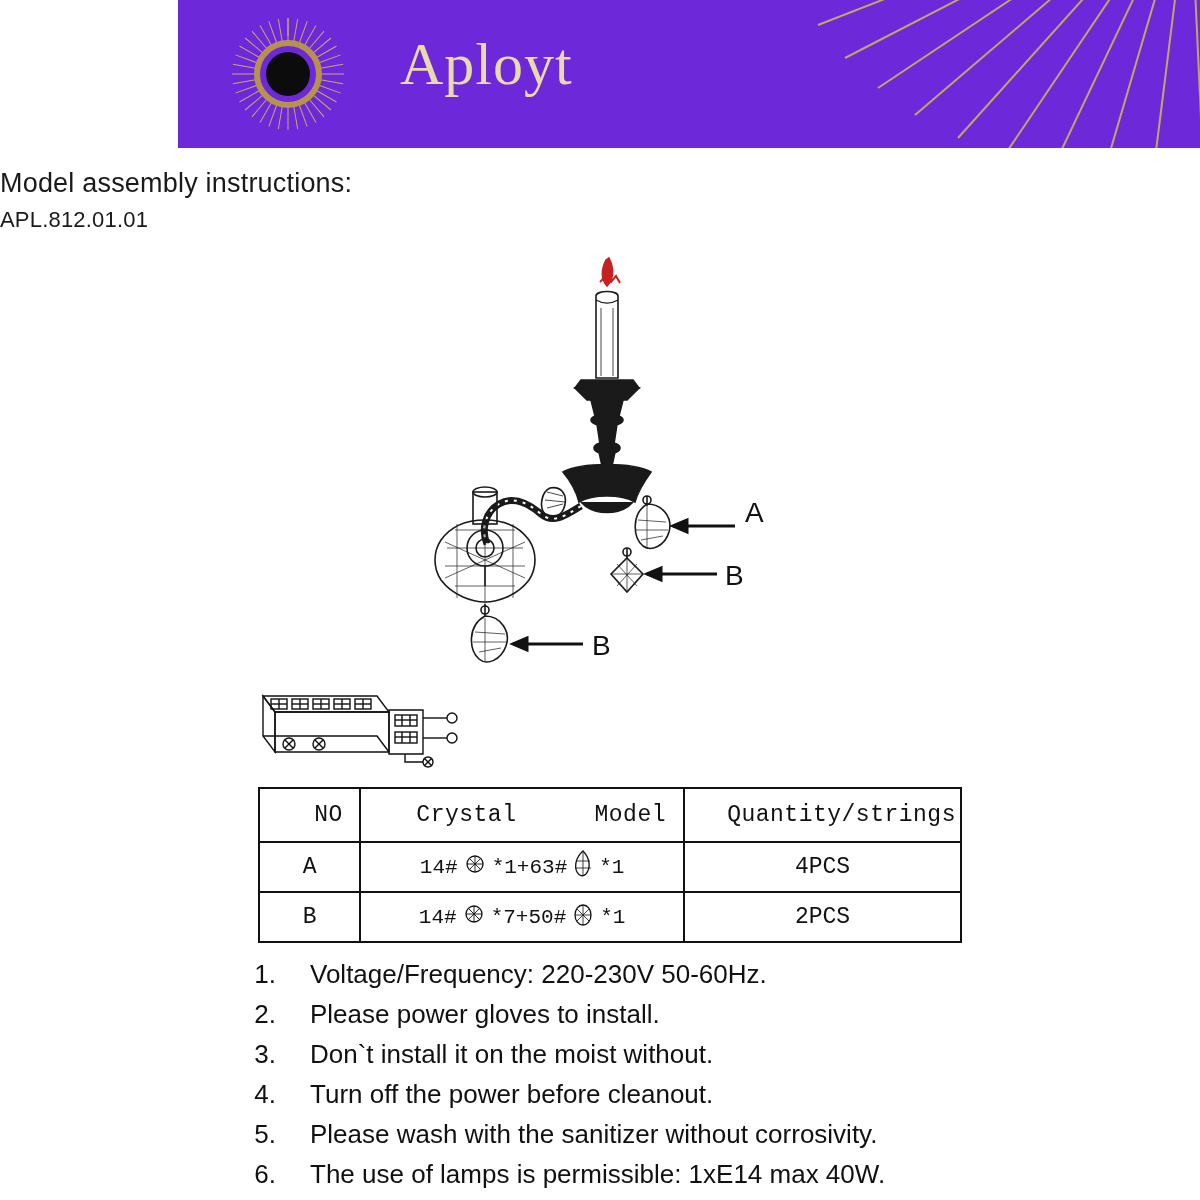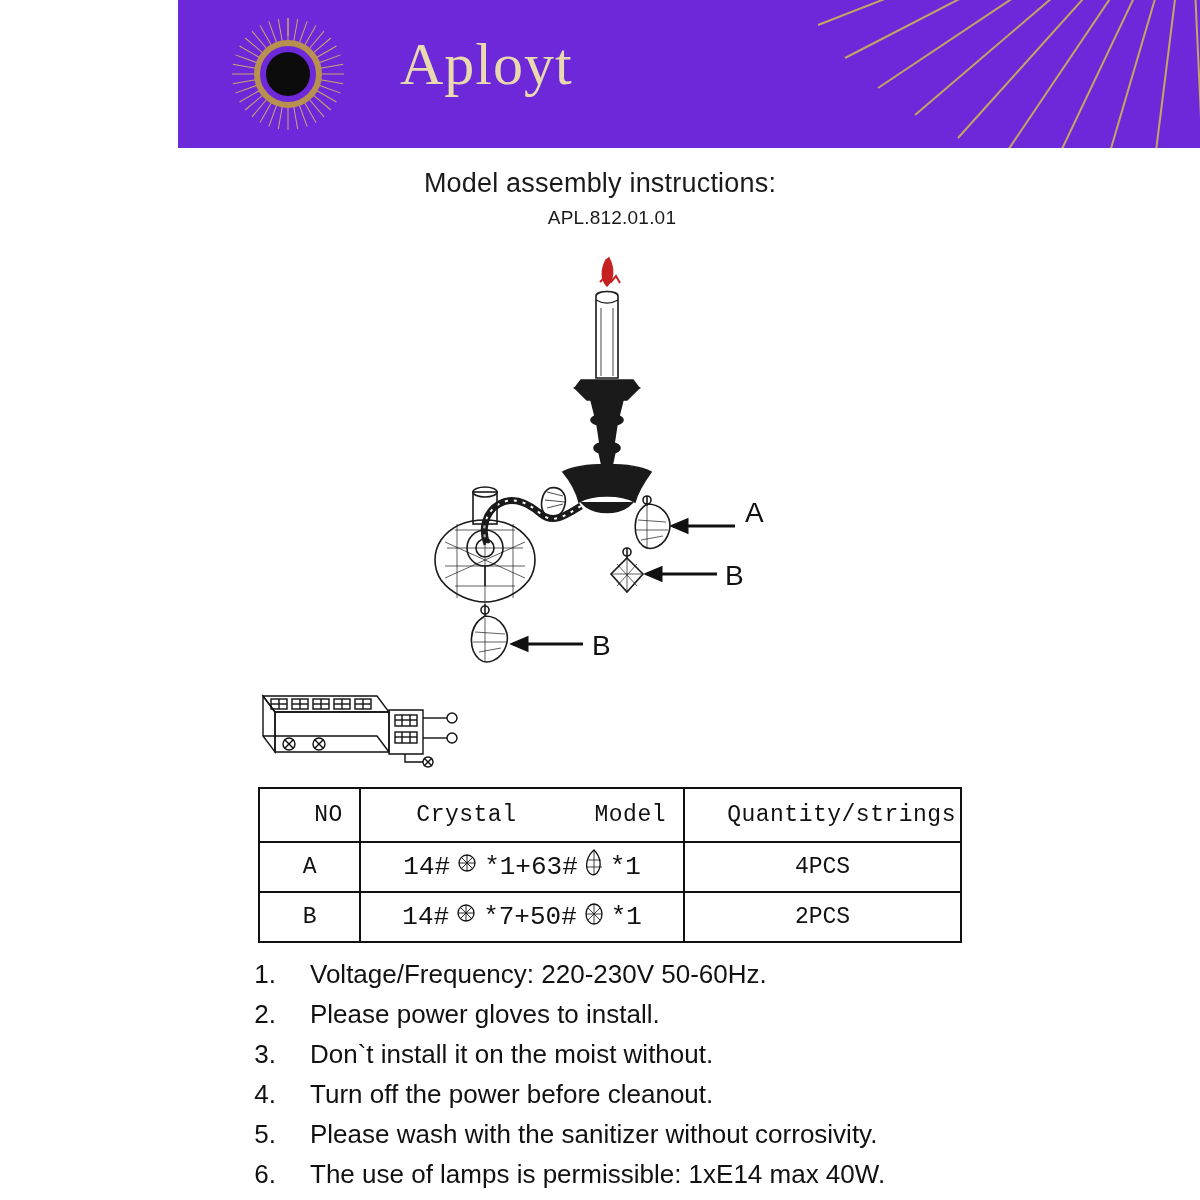--- a/index.html
+++ b/index.html
@@ -49,33 +49,31 @@
     width: 520px;
     height: 420px;
   }
 
   
   .title-block {
     position: absolute;
     left: 0;
     top: 168px;
     width: 1200px;
-    text-align: center;
   }
   .title-line1 {
     font-size: 27px;
     color: #1a1a1a;
     letter-spacing: 0.2px;
   }
   .title-line2 {
-    font-size: 19px;
+    font-size: 22px;
     color: #1a1a1a;
     margin-top: 8px;
     letter-spacing: 0.2px;
-    margin-left: 24px;
   }
 
   
   .lamp-figure {
     position: absolute;
     left: 395px;
     top: 248px;
     width: 420px;
     height: 430px;
   }
@@ -124,21 +122,21 @@
     font-size: 23px;
   }
   .col-no { width: 116px; }
   .col-model { width: 342px; }
   .col-qty { width: 246px; }
   .model-cell-inner {
     display: flex;
     align-items: center;
     justify-content: center;
     gap: 6px;
-    font-size: 26px;
+    font-size: 21px;
     font-family: Liberation Mono, monospace;
   }
   .hdr-model-inner {
     display: flex;
     justify-content: center;
     gap: 78px;
     font-size: 23px;
   }
   .bead { display: inline-block; vertical-align: middle; }
 

